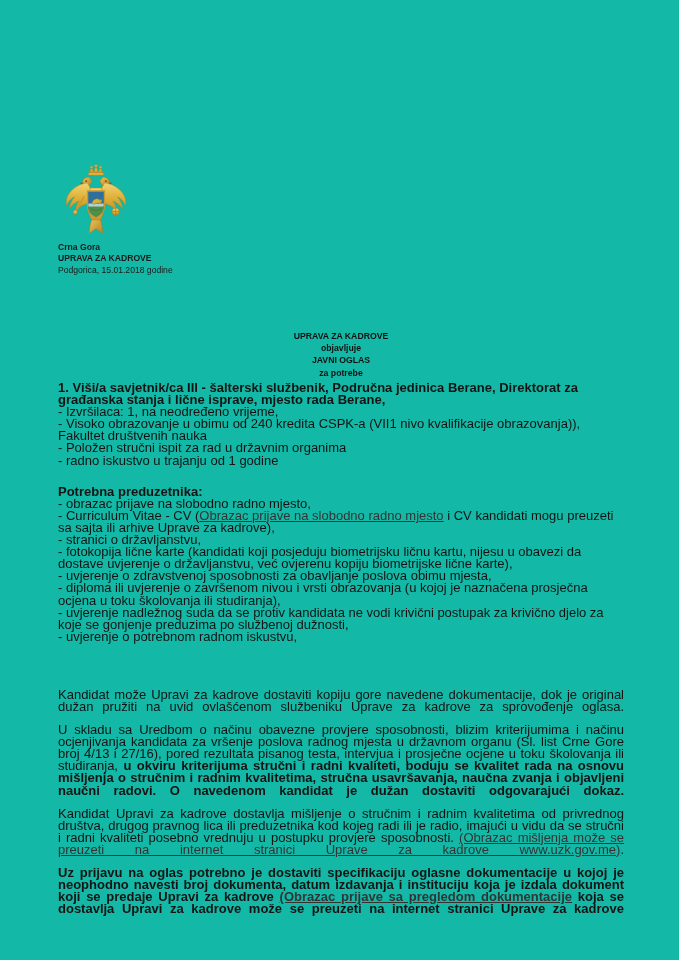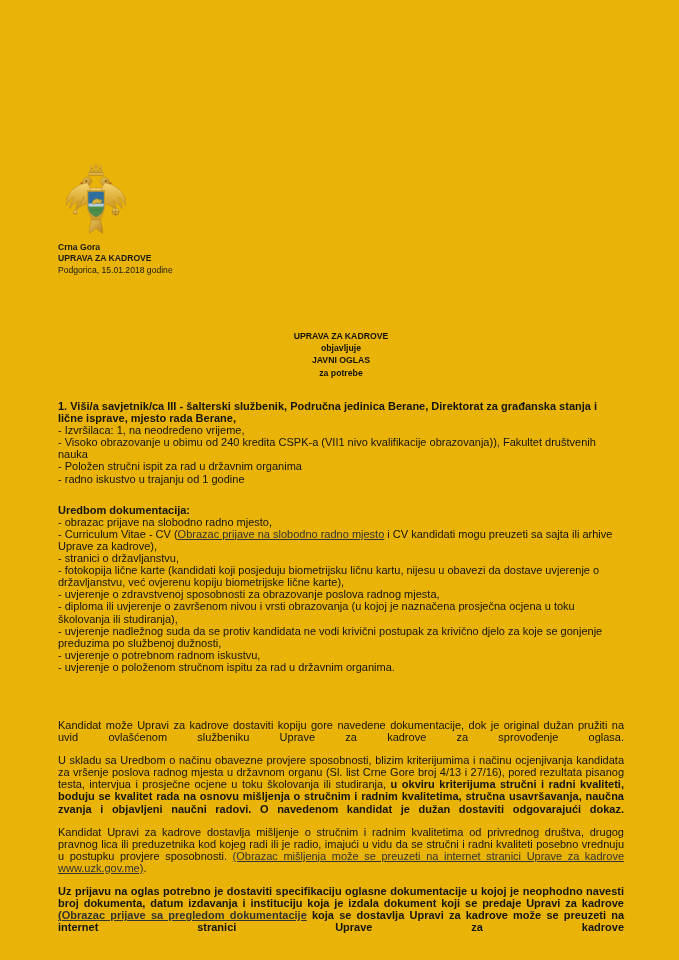--- a/index.html
+++ b/index.html
@@ -13,21 +13,21 @@
     height: 960px;
     position: relative;
     font-family: "Liberation Sans", sans-serif;
     color: #000000;
     -webkit-font-smoothing: antialiased;
   }
 
   .page {
     position: absolute;
     inset: 0;
-    background: #eab308;
+    background: #14b8a6;
     overflow: hidden;
     padding-left: 12px;
   }
 
   
   .letterhead {
     position: absolute;
     left: 58px;
     top: 162px;
     width: 300px;
@@ -56,23 +56,23 @@
     font-weight: bold;
     font-size: 8.7px;
     line-height: 12.2px;
     color: #111111;
   }
 
   
   .content {
     position: absolute;
     left: 58px;
-    top: 400px;
+    top: 382px;
     width: 566px;
-    font-size: 11px;
+    font-size: 13px;
     line-height: 12.1px;
     color: #141414;
   }
 
   .sec-head {
     font-weight: bold;
     margin: 0 0 0 0;
   }
   .plain-line {
     margin: 0;
@@ -192,33 +192,32 @@
 
     <div class="sec-head"><span>1. Viši/a savjetnik/ca III - šalterski službenik, Područna jedinica Berane, Direktorat za građanska stanja i lične isprave, mjesto rada Berane</span><span>,</span></div>
 
     <div class="plain-line">- Izvršilaca: 1, na neodređeno vrijeme,</div>
     <div class="plain-line">- Visoko obrazovanje u obimu od 240 kredita CSPK-a (VII1 nivo kvalifikacije obrazovanja)), Fakultet društvenih nauka</div>
     <div class="plain-line">- Položen stručni ispit za rad u državnim organima</div>
     <div class="plain-line">- radno iskustvo u trajanju od 1 godine</div>
 
     <div class="gap-md"></div>
 
-    <div class="doc-head">Uredbom dokumentacija:</div>
+    <div class="doc-head">Potrebna preduzetnika:</div>
 
     <div class="plain-line">-  obrazac prijave na slobodno radno mjesto,</div>
 
     <div class="plain-line"><span>- Curriculum Vitae - CV (</span><a class="lnk" href="#">Obrazac prijave na slobodno radno mjesto</a><span> i CV kandidati mogu preuzeti sa sajta ili arhive Uprave za kadrove),</span></div>
 
     <div class="plain-line">- stranici o državljanstvu,</div>
     <div class="plain-line">- fotokopija lične karte (kandidati koji posjeduju biometrijsku ličnu kartu, nijesu u obavezi da dostave uvjerenje o državljanstvu, već ovjerenu kopiju biometrijske lične karte),</div>
-    <div class="plain-line">- uvjerenje o zdravstvenoj sposobnosti za obrazovanje poslova radnog mjesta,</div>
+    <div class="plain-line">- uvjerenje o zdravstvenoj sposobnosti za obavljanje poslova obimu mjesta,</div>
     <div class="plain-line">- diploma ili uvjerenje o završenom nivou i vrsti obrazovanja (u kojoj je naznačena prosječna ocjena u toku školovanja ili studiranja),</div>
     <div class="plain-line">- uvjerenje nadležnog suda da se protiv kandidata ne vodi krivični postupak za krivično djelo za koje se gonjenje preduzima po službenoj dužnosti,</div>
     <div class="plain-line">- uvjerenje o potrebnom radnom iskustvu,</div>
-    <div class="plain-line">- uvjerenje o položenom stručnom ispitu za rad u državnim organima.</div>
 
     <div class="gap-lg"></div>
 
     <p class="just">Kandidat može Upravi za kadrove dostaviti kopiju gore navedene dokumentacije, dok je original dužan pružiti na uvid ovlašćenom službeniku Uprave za kadrove za sprovođenje oglasa.</p>
 
     <div class="gap-sm"></div>
 
     <p class="just"><span>U skladu sa Uredbom o načinu obavezne provjere sposobnosti, blizim kriterijumima i načinu ocjenjivanja kandidata za vršenje poslova radnog mjesta u državnom organu (Sl. list Crne Gore broj 4/13 i 27/16), pored rezultata pisanog testa, intervjua i prosječne ocjene u toku školovanja ili studiranja, </span><span class="b">u okviru kriterijuma stručni i radni kvaliteti, boduju se kvalitet rada na osnovu mišljenja o stručnim i radnim kvalitetima, stručna usavršavanja, naučna zvanja i objavljeni naučni radovi. O navedenom kandidat je dužan dostaviti odgovarajući dokaz.</span></p>
 
     <div class="gap-sm"></div>

